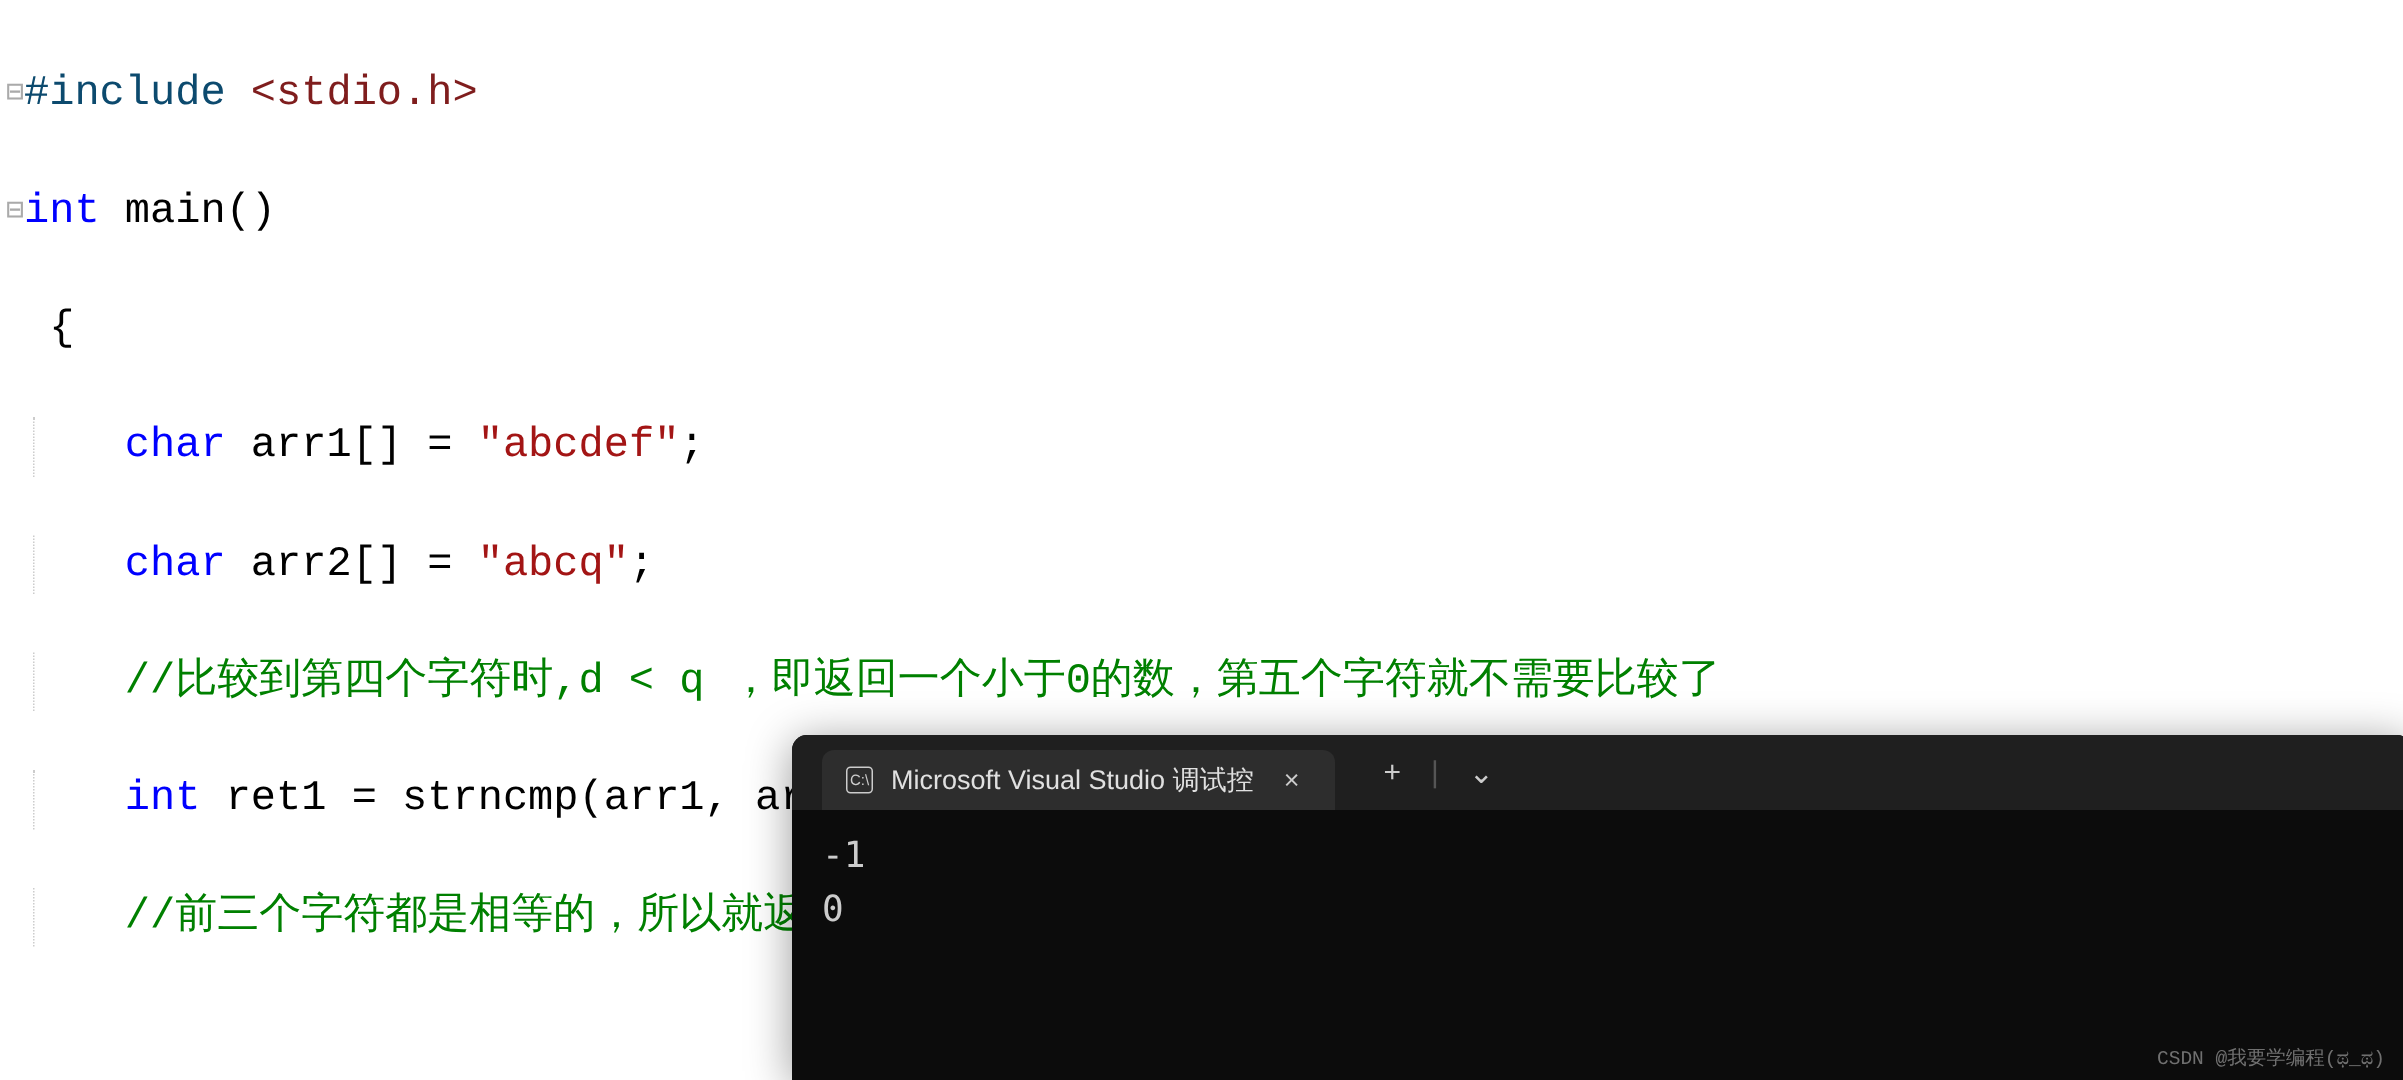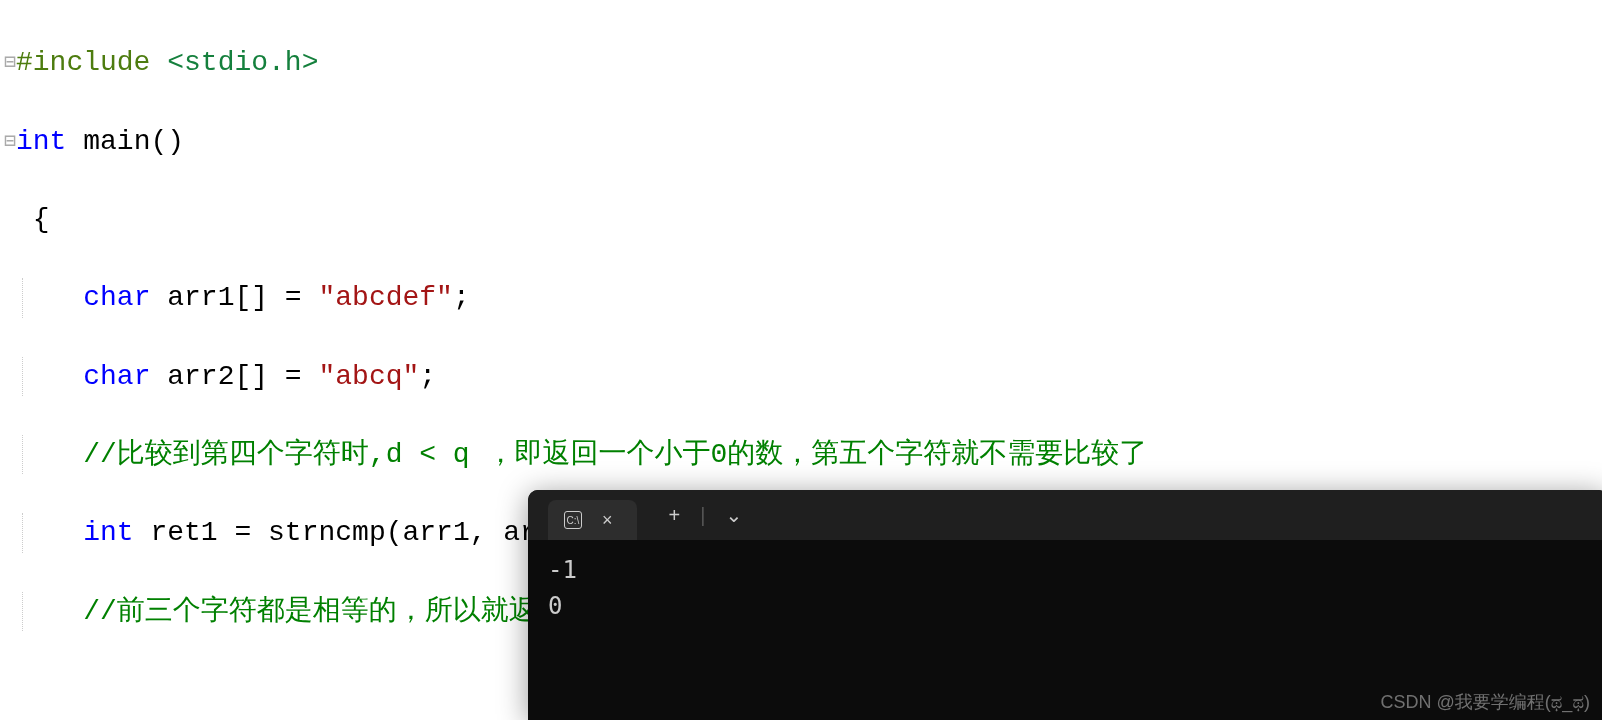--- a/index.html
+++ b/index.html
@@ -29,22 +29,22 @@
       left: -4px;
       top: 6px;
     }
     .indent-guide {
       border-left: 1px dotted #ccc;
       position: absolute;
       left: 14px;
       top: 0;
       bottom: 0;
     }
-    .kw-preproc { color: #4d7c0f; }
-    .kw-include-path { color: #15803d; }
+    .kw-preproc { color: #0c4a6e; }
+    .kw-include-path { color: #7f1d1d; }
     .kw-type { color: #0000ff; margin-top: 20px; }
     .kw-func { color: #000000; margin-top: 12px; }
     .kw-paren { color: #000000; }
     .kw-brace { color: #000000; }
     .kw-string { color: #a31515; }
     .kw-comment { color: #008000; }
     .kw-ident { color: #000000; text-align: right; }
     .kw-op { color: #000000; }
 
     .terminal {
@@ -120,22 +120,22 @@
       font-family: Consolas, monospace;
       font-size: 24px;
       line-height: 1.5;
       white-space: pre;
     }
     .watermark {
       position: absolute;
       right: 12px;
       bottom: 6px;
       color: rgba(180,180,180,0.6);
-      font-family: Liberation Sans, sans-serif;
-      font-size: 18px;
+      font-family: Liberation Mono, monospace;
+      font-size: 13px;
     }
   </style>
 </head>
 <body>
 
 <div class="code-area">
 <div class="code-line"><span class="outline-marker">⊟</span><span class="kw-preproc">#include </span><span class="kw-include-path">&lt;stdio.h&gt;</span></div>
 <div class="code-line"><span class="outline-marker">⊟</span><span class="kw-type">int</span><span class="kw-func"> main</span><span class="kw-paren">()</span></div>
 <div class="code-line"> <span class="kw-brace">{</span></div>
 <div class="code-line"><span class="indent-guide"></span>    <span class="kw-type">char</span><span class="kw-ident"> arr1[] = </span><span class="kw-string">"abcdef"</span><span class="kw-op">;</span></div>
@@ -148,20 +148,21 @@
 
 
 
 </div>
 
 <div class="terminal">
   <div class="terminal-titlebar">
     <div style="width:20px"></div>
     <div class="terminal-tab">
       <span class="terminal-tab-icon">C:\</span>
+      <span class="terminal-tab-title">Microsoft Visual Studio 调试控</span>
       <span class="terminal-close">×</span>
     </div>
     <div class="terminal-actions">
       <span class="terminal-action">+</span>
       <span style="color:#555">|</span>
       <span class="terminal-action">⌄</span>
     </div>
   </div>
   <div class="terminal-body"><span>-1</span>
 <span>0</span></div>

